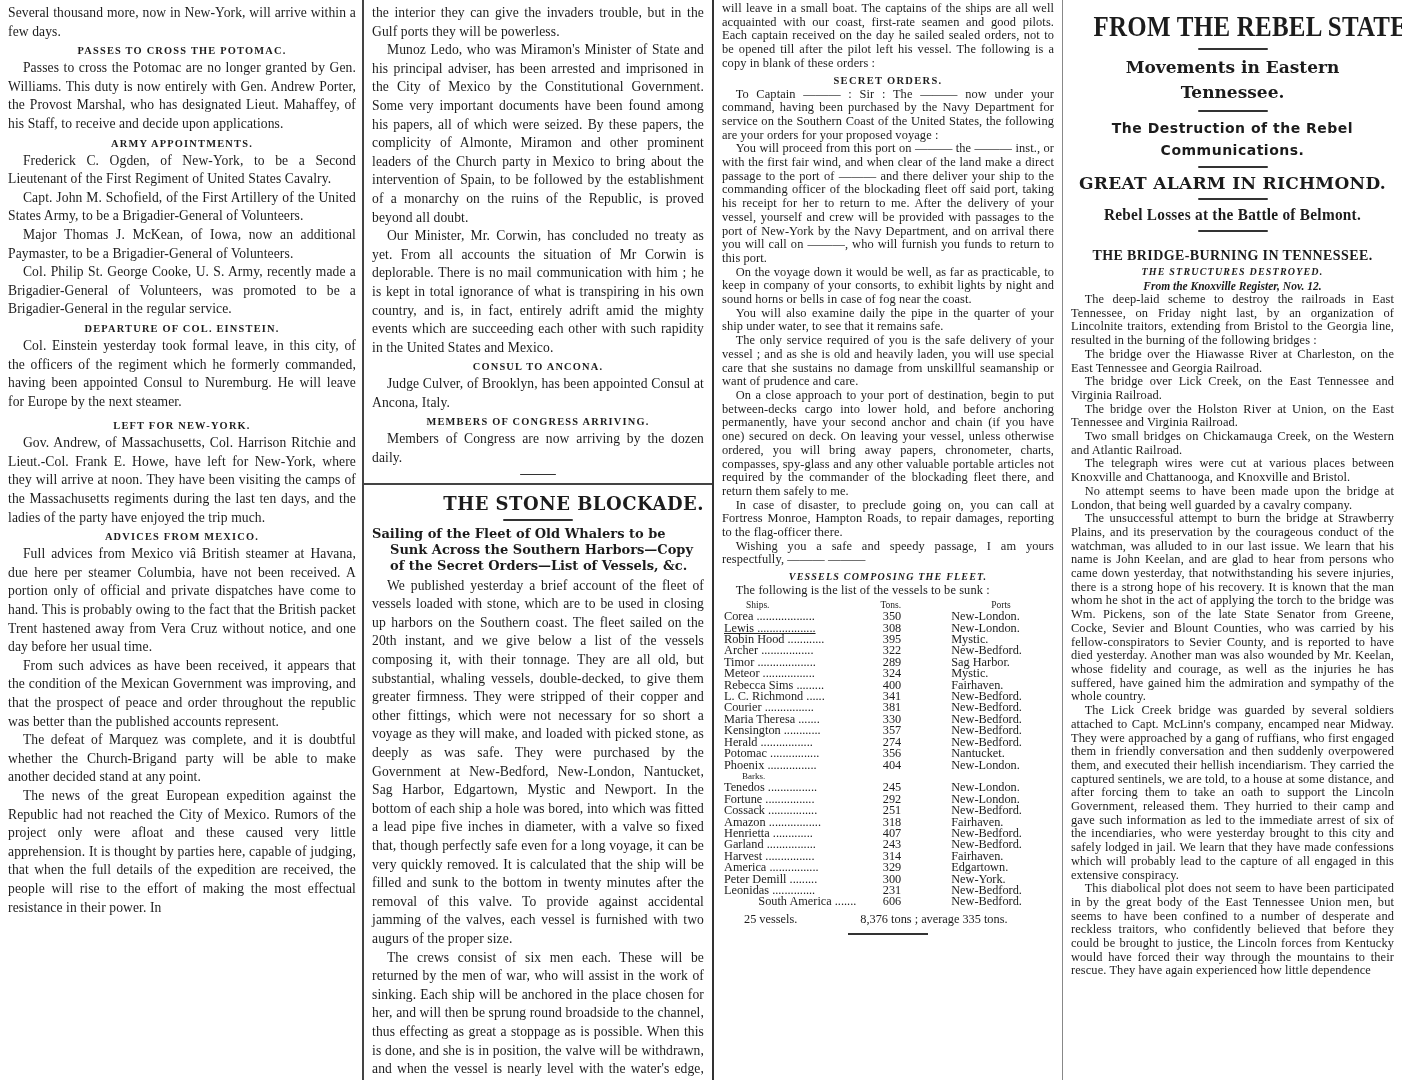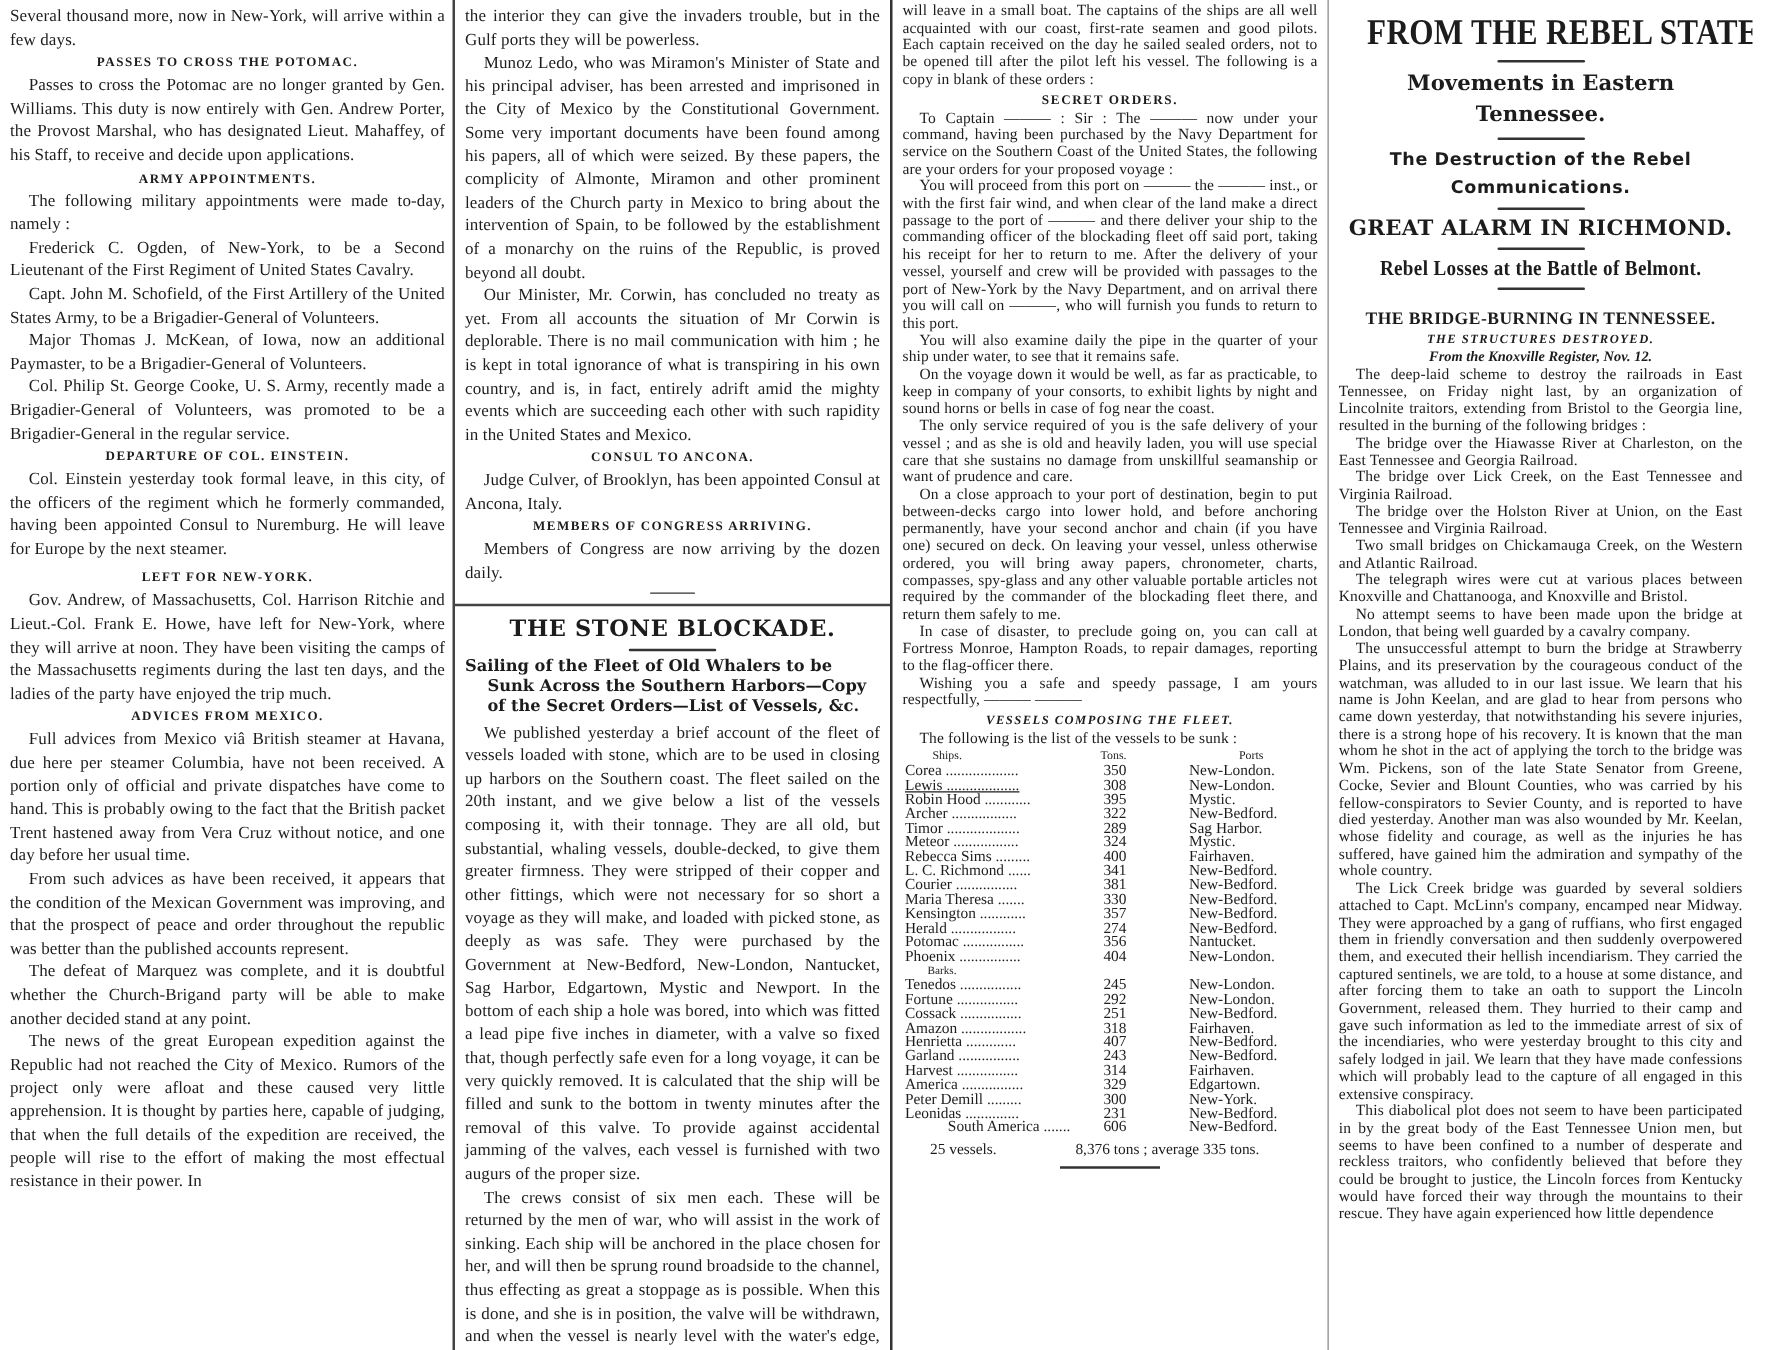--- a/index.html
+++ b/index.html
@@ -8,21 +8,21 @@
   .c1{left:0;width:362px;height:1080px;padding:4px 6px 0 8px;}
   .c2{left:362px;width:350px;height:1080px;padding:4px 8px 0 8px;border-left:2px solid #444;}
   .c3{left:712px;width:350px;height:1080px;padding:2px 8px 0 8px;border-left:2px solid #333;}
   .c4{left:1062px;width:340px;height:1080px;padding:4px 8px 0 8px;border-left:1px solid #888;}
   p{margin:0;text-align:justify;font-size:13.6px;line-height:18.6px;text-indent:1.1em;letter-spacing:0.1px;}
   p.noind{text-indent:0;}
   .c3 p,.c4 p{font-size:12.4px;line-height:13.7px;}
   .subhead{text-align:center;font-size:10.4px;letter-spacing:1.2px;font-weight:bold;line-height:17px;margin:1px 0 0 0;}
   .c3 .subhead,.c4 .subhead{font-size:10px;line-height:14px;font-style:italic;}
   .headbox{border-top:2px solid #444;margin:8px -8px 0 -8px;padding:6px 8px 0 8px;}
-  .bighead{text-align:center;font-family:"DejaVu Serif",serif;font-weight:bold;font-size:18px;letter-spacing:0.5px;margin:2px 0 4px 0;}
+  .bighead{text-align:right;font-family:"DejaVu Serif",serif;font-weight:bold;font-size:18px;letter-spacing:0.5px;margin:2px 0 4px 0;}
   .rule{width:70px;height:2px;background:#333;margin:5px auto;border-radius:1px;}
   .deck{text-align:center;font-family:"DejaVu Serif",serif;font-weight:bold;font-size:13px;line-height:16px;margin:2px 0 3px 0;}
   .deck.hang{text-align:left;padding-left:18px;text-indent:-18px;}
   table.fleet{width:100%;border-collapse:collapse;font-size:12.3px;line-height:11.4px;}
   table.fleet td{padding:0;vertical-align:top;white-space:nowrap;}
   table.fleet th{font-size:9.5px;font-weight:normal;padding:2px 0 0 0;text-align:left;}
   .tons{text-align:right;padding-right:40px !important;}
   .port{padding-left:10px !important;}
   .barks{font-size:9px;padding-left:20px !important;}
   .total-row td{padding-top:6px !important;font-size:12.3px;}
@@ -37,21 +37,20 @@
   .orderhead{text-align:center;font-size:10.5px;letter-spacing:1.3px;font-weight:bold;margin:4px 0 2px 0;}
 </style>
 </head>
 <body>
 
 <div class="col c1">
   <p class="noind">Several thousand more, now in New-York, will arrive within a few days.</p>
   <div class="subhead">PASSES TO CROSS THE POTOMAC.</div>
   <p>Passes to cross the Potomac are no longer granted by Gen. Williams. This duty is now entirely with Gen. Andrew Porter, the Provost Marshal, who has designated Lieut. Mahaffey, of his Staff, to receive and decide upon applications.</p>
   <div class="subhead">ARMY APPOINTMENTS.</div>
-  <p>The following military appointments were made to-day, namely :</p>
   <p>Frederick C. Ogden, of New-York, to be a Second Lieutenant of the First Regiment of United States Cavalry.</p>
   <p>Capt. John M. Schofield, of the First Artillery of the United States Army, to be a Brigadier-General of Volunteers.</p>
   <p>Major Thomas J. McKean, of Iowa, now an additional Paymaster, to be a Brigadier-General of Volunteers.</p>
   <p>Col. Philip St. George Cooke, U. S. Army, recently made a Brigadier-General of Volunteers, was promoted to be a Brigadier-General in the regular service.</p>
   <div class="subhead">DEPARTURE OF COL. EINSTEIN.</div>
   <p>Col. Einstein yesterday took formal leave, in this city, of the officers of the regiment which he formerly commanded, having been appointed Consul to Nuremburg. He will leave for Europe by the next steamer.</p>
   <div class="subhead" style="margin-top:6px">LEFT FOR NEW-YORK.</div>
   <p>Gov. Andrew, of Massachusetts, Col. Harrison Ritchie and Lieut.-Col. Frank E. Howe, have left for New-York, where they will arrive at noon. They have been visiting the camps of the Massachusetts regiments during the last ten days, and the ladies of the party have enjoyed the trip much.</p>
   <div class="subhead">ADVICES FROM MEXICO.</div>
   <p>Full advices from Mexico viâ British steamer at Havana, due here per steamer Columbia, have not been received. A portion only of official and private dispatches have come to hand. This is probably owing to the fact that the British packet Trent hastened away from Vera Cruz without notice, and one day before her usual time.</p>
@@ -76,22 +75,22 @@
     <p>We published yesterday a brief account of the fleet of vessels loaded with stone, which are to be used in closing up harbors on the Southern coast. The fleet sailed on the 20th instant, and we give below a list of the vessels composing it, with their tonnage. They are all old, but substantial, whaling vessels, double-decked, to give them greater firmness. They were stripped of their copper and other fittings, which were not necessary for so short a voyage as they will make, and loaded with picked stone, as deeply as was safe. They were purchased by the Government at New-Bedford, New-London, Nantucket, Sag Harbor, Edgartown, Mystic and Newport. In the bottom of each ship a hole was bored, into which was fitted a lead pipe five inches in diameter, with a valve so fixed that, though perfectly safe even for a long voyage, it can be very quickly removed. It is calculated that the ship will be filled and sunk to the bottom in twenty minutes after the removal of this valve. To provide against accidental jamming of the valves, each vessel is furnished with two augurs of the proper size.</p>
     <p>The crews consist of six men each. These will be returned by the men of war, who will assist in the work of sinking. Each ship will be anchored in the place chosen for her, and will then be sprung round broadside to the channel, thus effecting as great a stoppage as is possible. When this is done, and she is in position, the valve will be withdrawn, and when the vessel is nearly level with the water's edge, the men</p>
   </div>
 </div>
 
 <div class="col c3">
   <p class="noind">will leave in a small boat. The captains of the ships are all well acquainted with our coast, first-rate seamen and good pilots. Each captain received on the day he sailed sealed orders, not to be opened till after the pilot left his vessel. The following is a copy in blank of these orders :</p>
   <div class="orderhead">SECRET ORDERS.</div>
   <p style="font-style:normal">To Captain ——— : Sir : The ——— now under your command, having been purchased by the Navy Department for service on the Southern Coast of the United States, the following are your orders for your proposed voyage :</p>
   <p>You will proceed from this port on ——— the ——— inst., or with the first fair wind, and when clear of the land make a direct passage to the port of ——— and there deliver your ship to the commanding officer of the blockading fleet off said port, taking his receipt for her to return to me. After the delivery of your vessel, yourself and crew will be provided with passages to the port of New-York by the Navy Department, and on arrival there you will call on ———, who will furnish you funds to return to this port.</p>
+  <p>On the voyage down it would be well, as far as practicable, to keep in company of your consorts, to exhibit lights by night and sound horns or bells in case of fog near the coast.</p>
   <p>You will also examine daily the pipe in the quarter of your ship under water, to see that it remains safe.</p>
-  <p>On the voyage down it would be well, as far as practicable, to keep in company of your consorts, to exhibit lights by night and sound horns or bells in case of fog near the coast.</p>
   <p>The only service required of you is the safe delivery of your vessel ; and as she is old and heavily laden, you will use special care that she sustains no damage from unskillful seamanship or want of prudence and care.</p>
   <p>On a close approach to your port of destination, begin to put between-decks cargo into lower hold, and before anchoring permanently, have your second anchor and chain (if you have one) secured on deck. On leaving your vessel, unless otherwise ordered, you will bring away papers, chronometer, charts, compasses, spy-glass and any other valuable portable articles not required by the commander of the blockading fleet there, and return them safely to me.</p>
   <p>In case of disaster, to preclude going on, you can call at Fortress Monroe, Hampton Roads, to repair damages, reporting to the flag-officer there.</p>
   <p>Wishing you a safe and speedy passage, I am yours respectfully, ——— ———</p>
   <div class="subhead" style="margin-top:3px">VESSELS COMPOSING THE FLEET.</div>
   <p>The following is the list of the vessels to be sunk :</p>
   <table class="fleet">
     <thead>
       <tr>
         <th style="padding-left:24px">Ships.</th>

